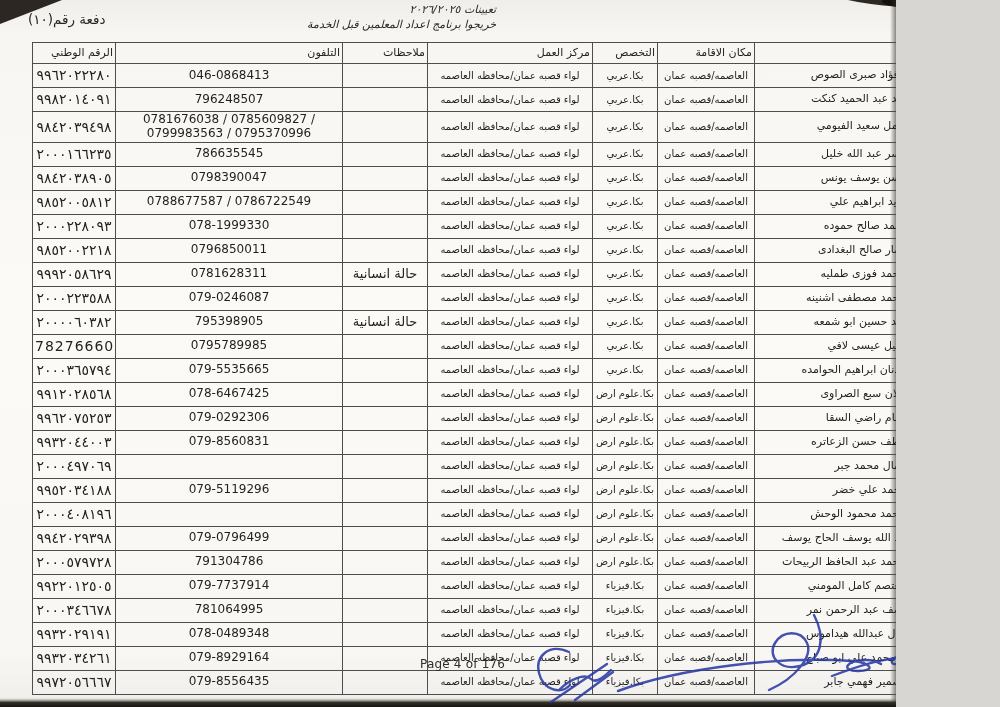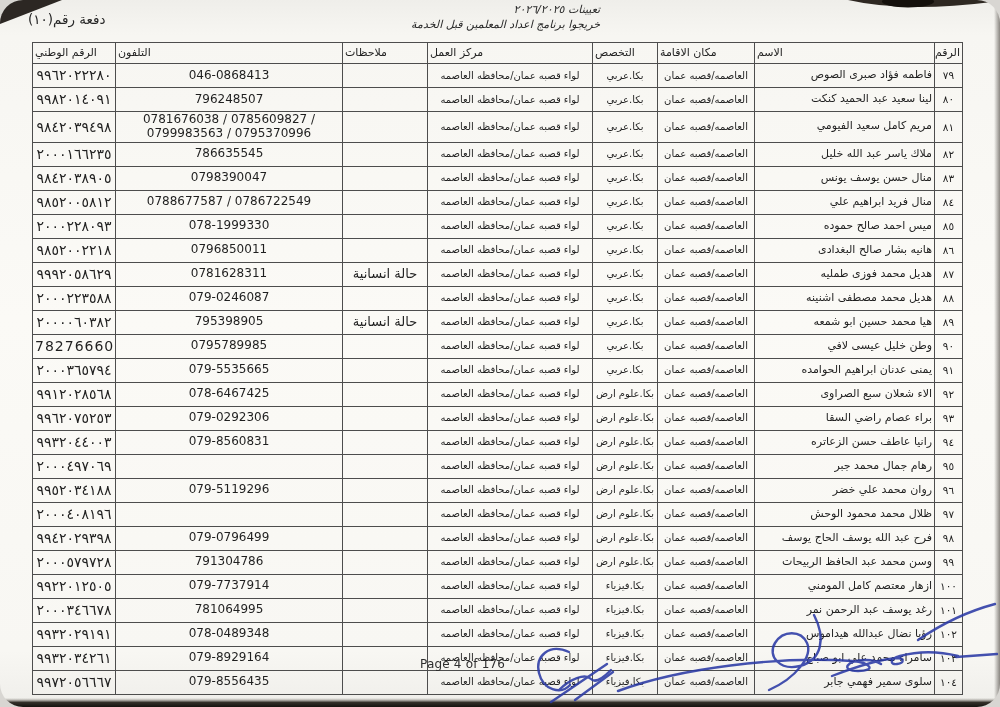--- a/index.html
+++ b/index.html
@@ -2,24 +2,23 @@
 <html lang="ar"><head>
 <meta charset="utf-8">
 <style>
   html,body{margin:0;padding:0;}
   body{
     width:1000px;height:707px;overflow:hidden;
     font-family:"DejaVu Sans", sans-serif;
     background:#d8d6d2;
   }
   .page{
-    position:relative;width:1000px;height:707px;overflow:hidden;
+    position:relative;width:896px;height:707px;overflow:hidden;
     background:linear-gradient(180deg,#efeeea 0%,#f7f6f2 5%,#fbfaf6 45%,#f8f7f3 92%,#efeeea 100%);
     color:#1f1f1f;
-    border-radius:23px;
   }
   
   .batch-label{
     position:absolute;top:11px;left:28px;direction:rtl;
     font-size:13.5px;color:#262626;letter-spacing:.3px;white-space:nowrap;
   }
   .doc-titles{
     position:absolute;top:2px;right:400px;direction:rtl;text-align:right;
     font-size:11px;line-height:15px;color:#2a2a2a;white-space:nowrap;font-style:italic;
   }
@@ -28,21 +27,21 @@
     position:absolute;left:32px;top:42px;width:930px;
     border-collapse:collapse;direction:rtl;table-layout:fixed;
     border:1.4px solid #3c3c3c;
   }
   table.roster th, table.roster td{
     border:1px solid #4d4d4d;
     padding:1px 2px;overflow:hidden;
     font-weight:normal;color:#1f1f1f;
     line-height:1.15;
   }
-  table.roster th{height:18px;font-size:11px;text-align:left;vertical-align:middle;}
+  table.roster th{height:18px;font-size:11px;text-align:right;vertical-align:middle;}
   table.roster td{height:21px;vertical-align:middle;}
   td.c-no{font-size:10.5px;text-align:center;}
   td.c-name{font-size:11px;padding-right:3px;white-space:nowrap;}
   td.c-res{font-size:10px;text-align:center;white-space:nowrap;}
   td.c-spec{font-size:10px;text-align:center;white-space:nowrap;}
   td.c-center{font-size:10px;text-align:center;white-space:nowrap;}
   td.c-notes{font-size:13px;text-align:center;white-space:nowrap;}
   td.c-phone{font-size:12px;font-weight:600;text-align:center;direction:ltr;color:#222;}
   td.c-nid{font-size:14px;text-align:center;letter-spacing:1px;direction:ltr;}
   

